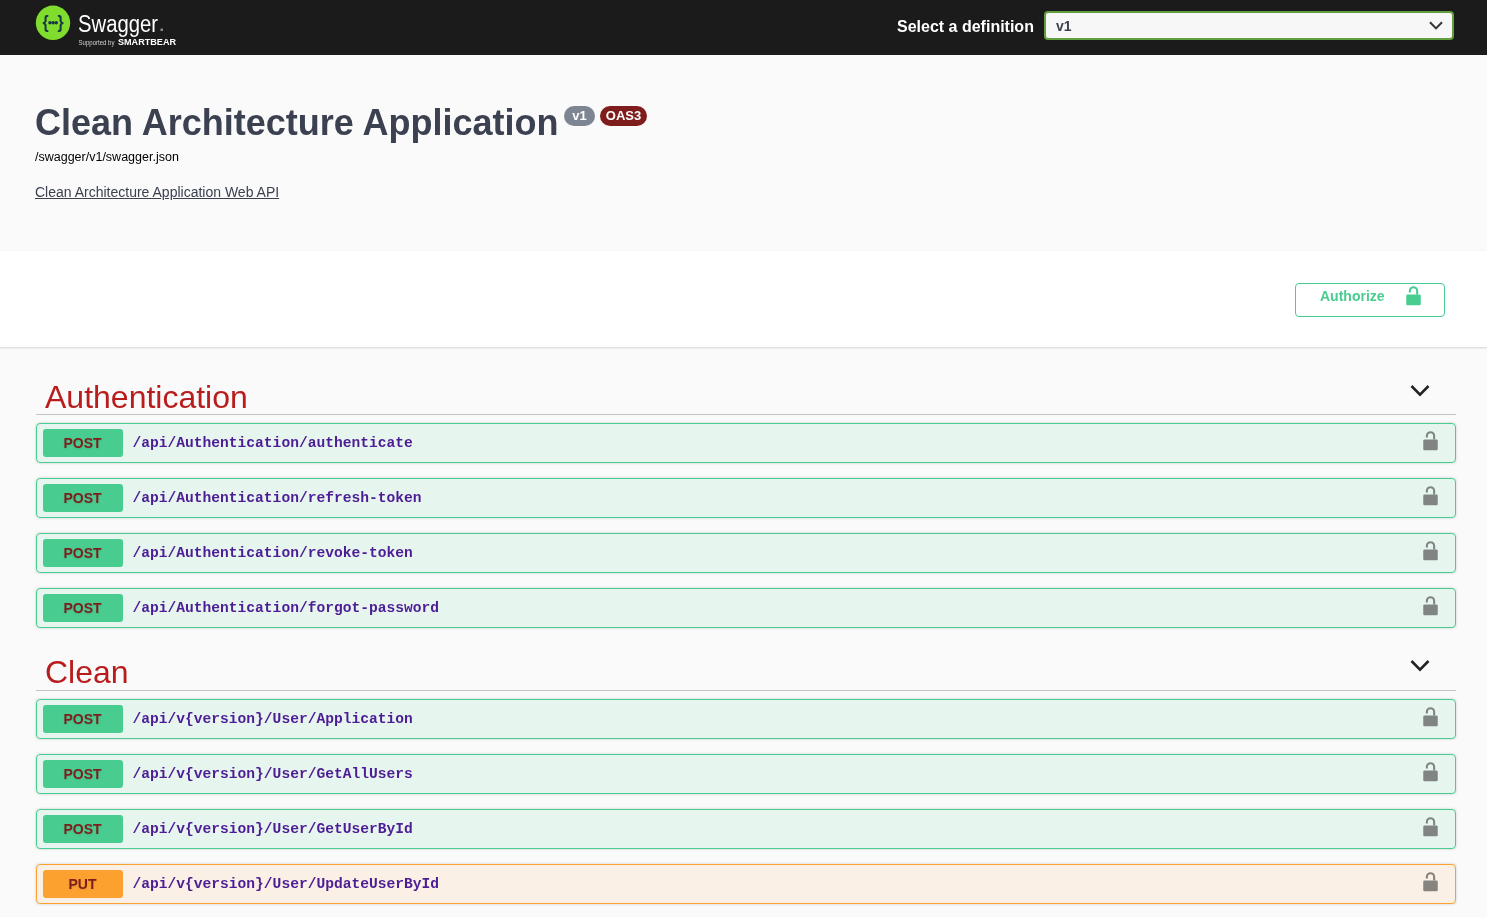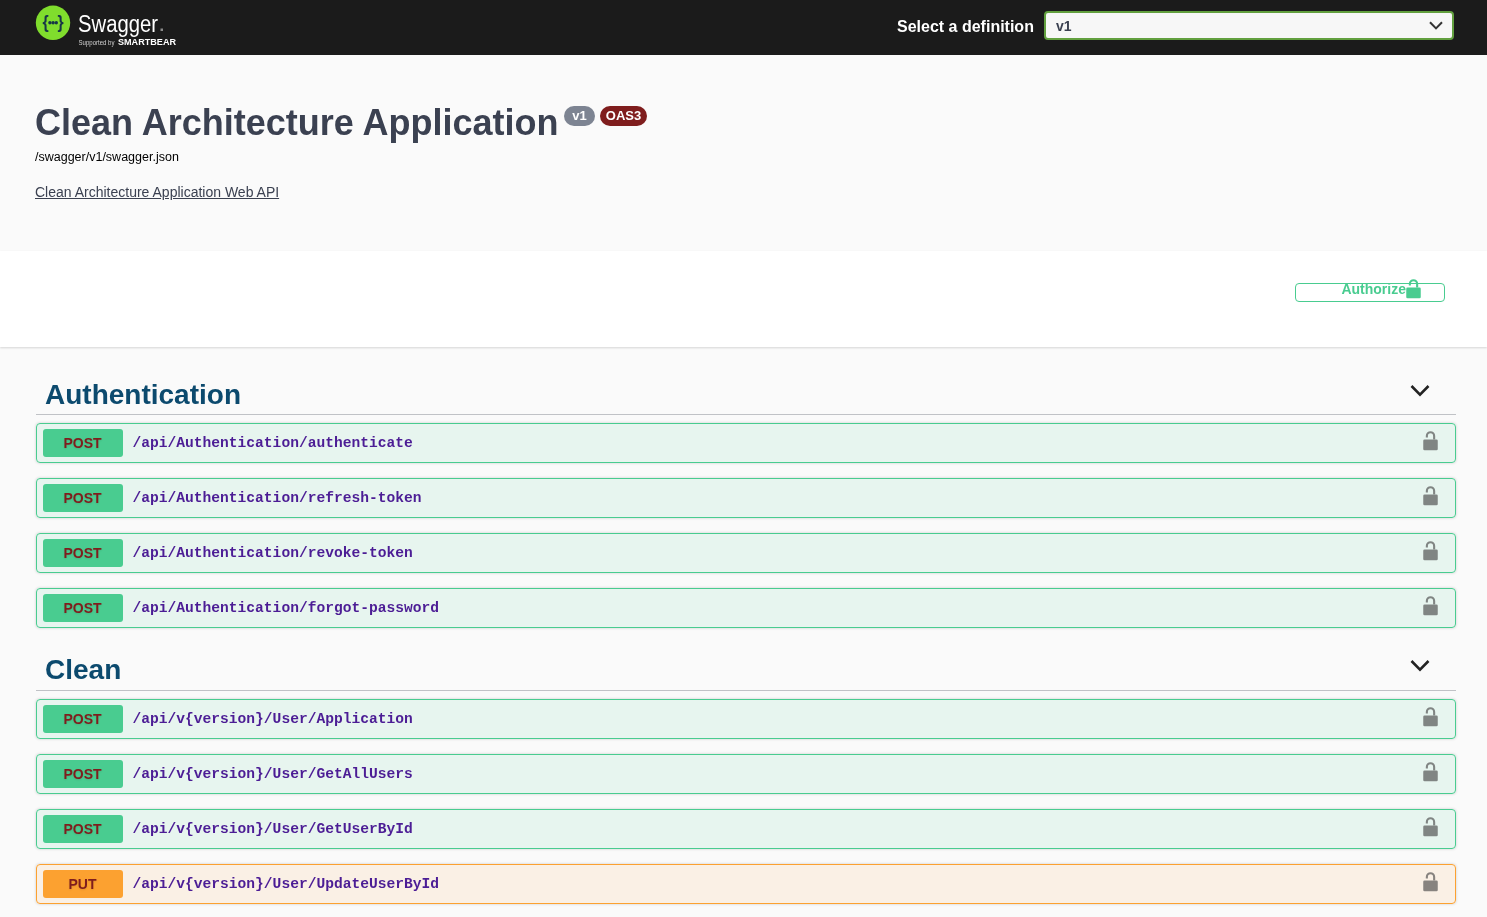--- a/index.html
+++ b/index.html
@@ -19,28 +19,28 @@
 .pill { position:absolute; top:106px; height:20px; border-radius:57px; color:#fff;
   font-weight:700; text-align:center; }
 .pill.v1 { left:564px; width:31px; font-size:13px; line-height:20px; background:#7d8492; }
 .pill.oas { left:600px; width:47px; font-size:13px; line-height:20px; background:#7f1d1d; }
 .speclink { position:absolute; left:35px; top:150px; font-size:12.5px; color:#000000; }
 .desc { position:absolute; left:35px; top:184px; font-size:14px; color:#3b4151;text-decoration:underline; }
 
 
 .scheme { position:absolute; left:0; top:251px; width:1487px; height:96px; background:#fff;
   box-shadow:0 1px 2px 0 rgba(0,0,0,.15); }
-.btn-auth { position:absolute; left:1295px; top:283px; width:150px; height:19px;
+.btn-auth { position:absolute; left:1295px; top:283px; width:150px; height:34px;
   border:1.5px solid #49cc90; border-radius:4px; background:#fff;
-  display:flex; align-items:center; justify-content:flex-end; padding:0 23px 8px 24px; }
+  display:flex; align-items:center; justify-content:space-between; padding:0 23px 8px 24px; }
 .btn-auth span { font-size:14px; font-weight:700; color:#49cc90; }
 
 
 .tag { position:absolute; left:36px; width:1419.5px; border-bottom:1px solid rgba(59,65,81,.3); }
-.tag h3 { position:absolute; left:9px; font-size:28px; font-weight:700; color:#0c4a6e; }
+.tag h3 { position:absolute; left:9px; font-size:32px; font-weight:400; color:#b91c1c; }
 .tag .chev { position:absolute; }
 
 
 .op { position:absolute; left:36px; width:1419.5px; height:40px; border-radius:4px;
   box-shadow:0 0 3px rgba(0,0,0,.19); display:flex; align-items:center; }
 .op.post { border:1px solid #49cc90; background:rgba(73,204,144,.1); }
 .op.put  { border:1px solid #fca130; background:rgba(252,161,48,.1); }
 .method { width:80px; height:28px; margin-left:5.5px; border-radius:3px;
   color:#7f1d1d; font-size:14px; font-weight:700; text-align:center; line-height:28px;
   text-shadow:0 1px 2px rgba(0,0,0,.1); flex:none; }

